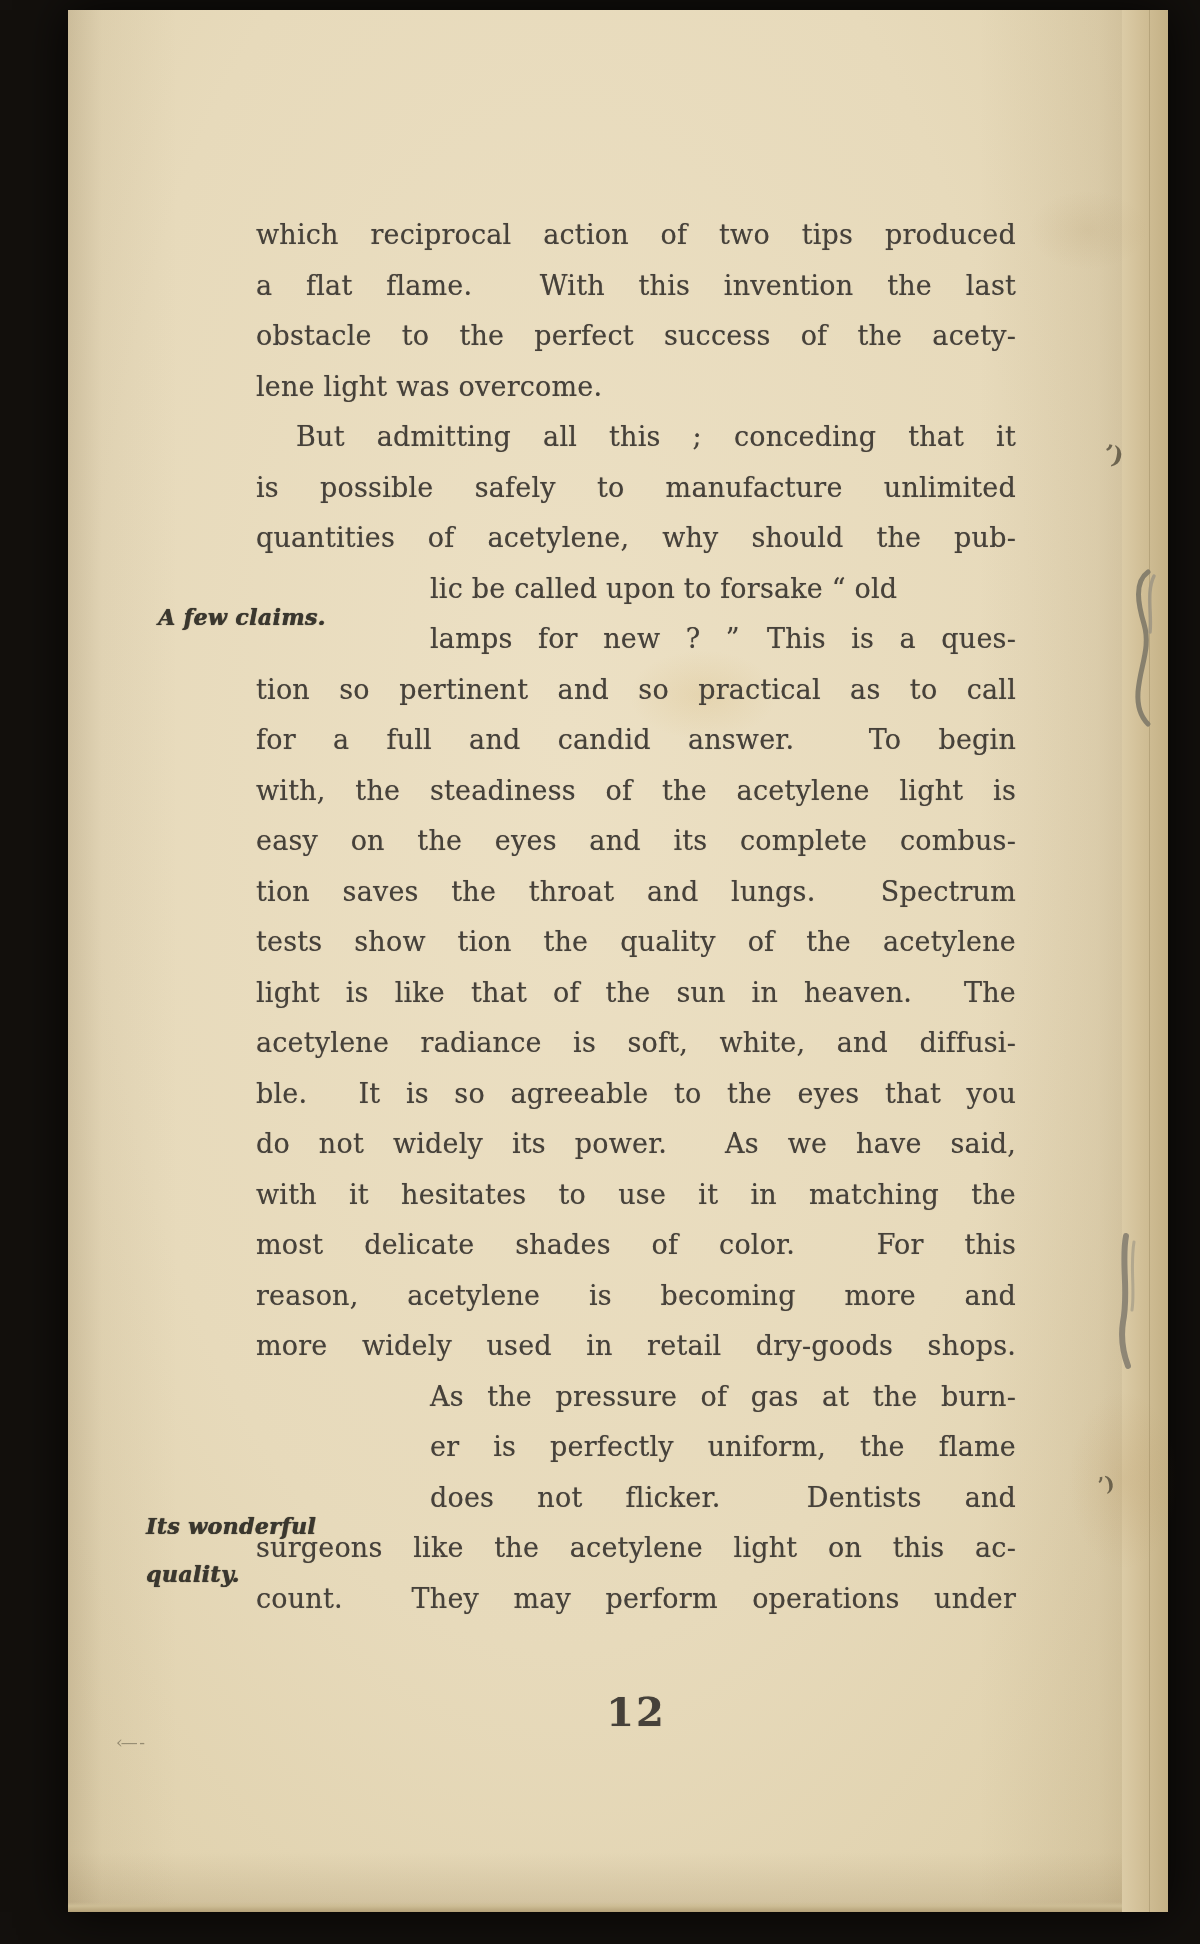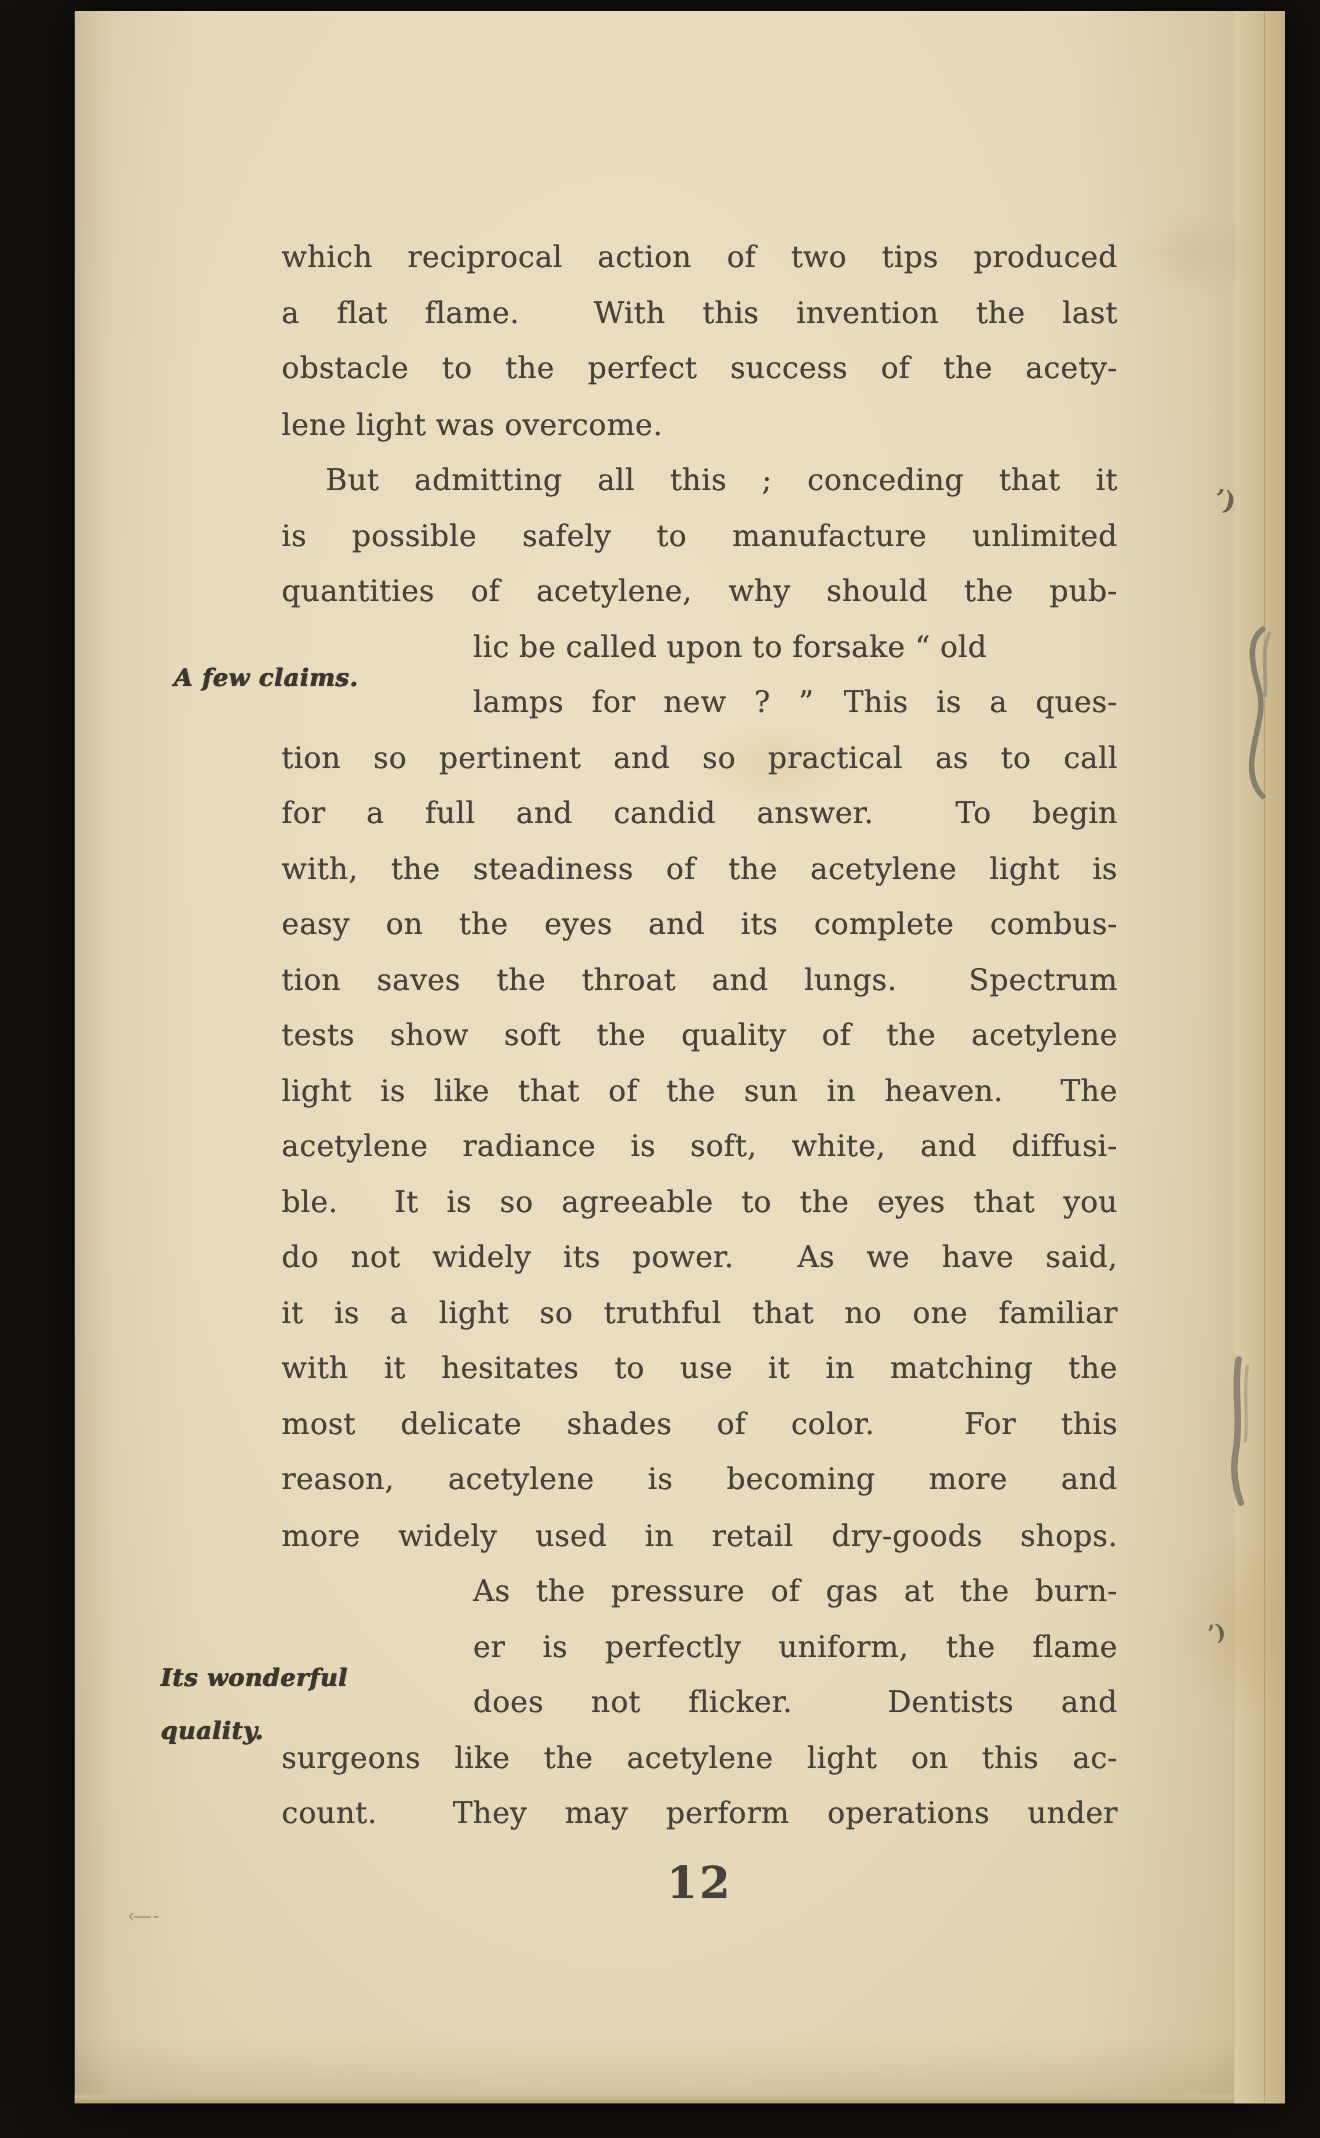--- a/index.html
+++ b/index.html
@@ -114,26 +114,25 @@
       <div class="line j ind">But admitting all this ; conceding that it</div>
       <div class="line j">is possible safely to manufacture unlimited</div>
       <div class="line j">quantities of acetylene, why should the pub-</div>
       <div class="line shift">lic be called upon to forsake “ old</div>
       <div class="line j shift">lamps for new ? ” This is a ques-</div>
       <div class="line j">tion so pertinent and so practical as to call</div>
       <div class="line j">for a full and candid answer.  To begin</div>
       <div class="line j">with, the steadiness of the acetylene light is</div>
       <div class="line j">easy on the eyes and its complete combus-</div>
       <div class="line j">tion saves the throat and lungs.  Spectrum</div>
-      <div class="line j">tests show soft the quality of the acetylene</div>
+      <div class="line j">tests show tion the quality of the acetylene</div>
       <div class="line j">light is like that of the sun in heaven.  The</div>
       <div class="line j">acetylene radiance is soft, white, and diffusi-</div>
       <div class="line j">ble.  It is so agreeable to the eyes that you</div>
       <div class="line j">do not widely its power.  As we have said,</div>
-      <div class="line j">it is a light so truthful that no one familiar</div>
       <div class="line j">with it hesitates to use it in matching the</div>
       <div class="line j">most delicate shades of color.  For this</div>
       <div class="line j">reason, acetylene is becoming more and</div>
       <div class="line j">more widely used in retail dry-goods shops.</div>
       <div class="line j shift">As the pressure of gas at the burn-</div>
       <div class="line j shift">er is perfectly uniform, the flame</div>
       <div class="line j shift">does not flicker.  Dentists and</div>
       <div class="line j">surgeons like the acetylene light on this ac-</div>
       <div class="line j">count.  They may perform operations under</div>
     </div>

